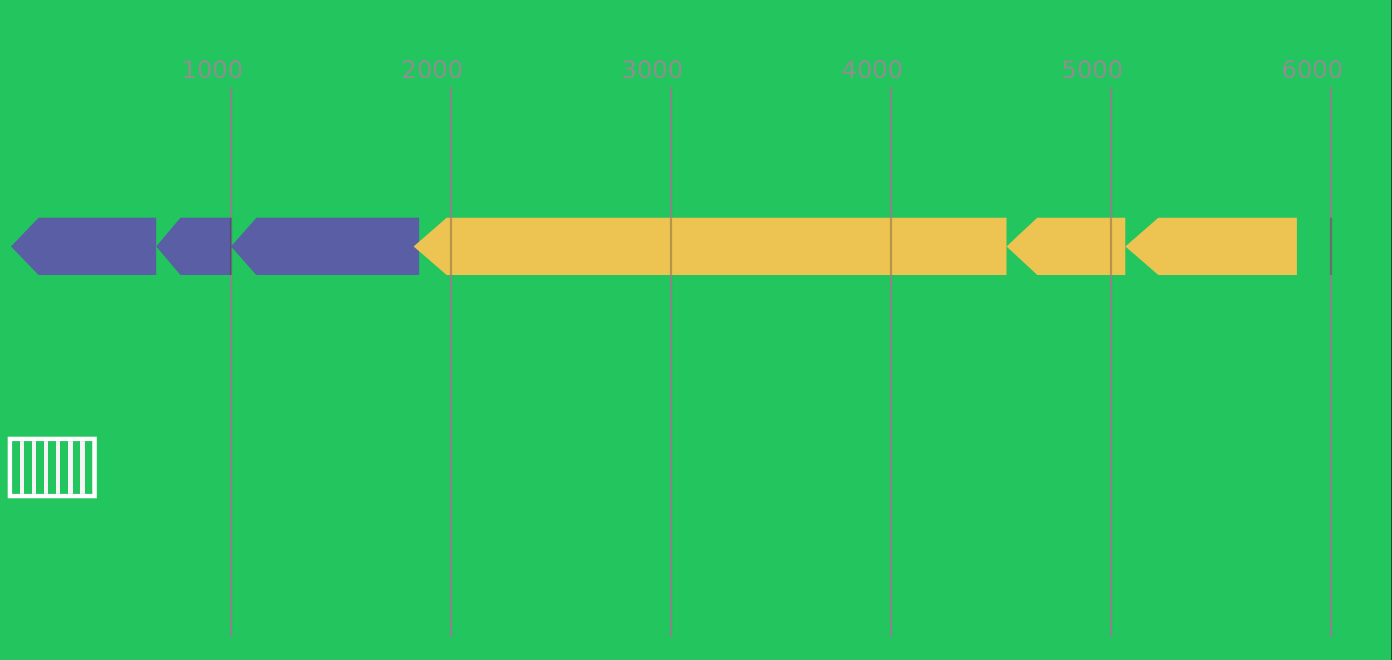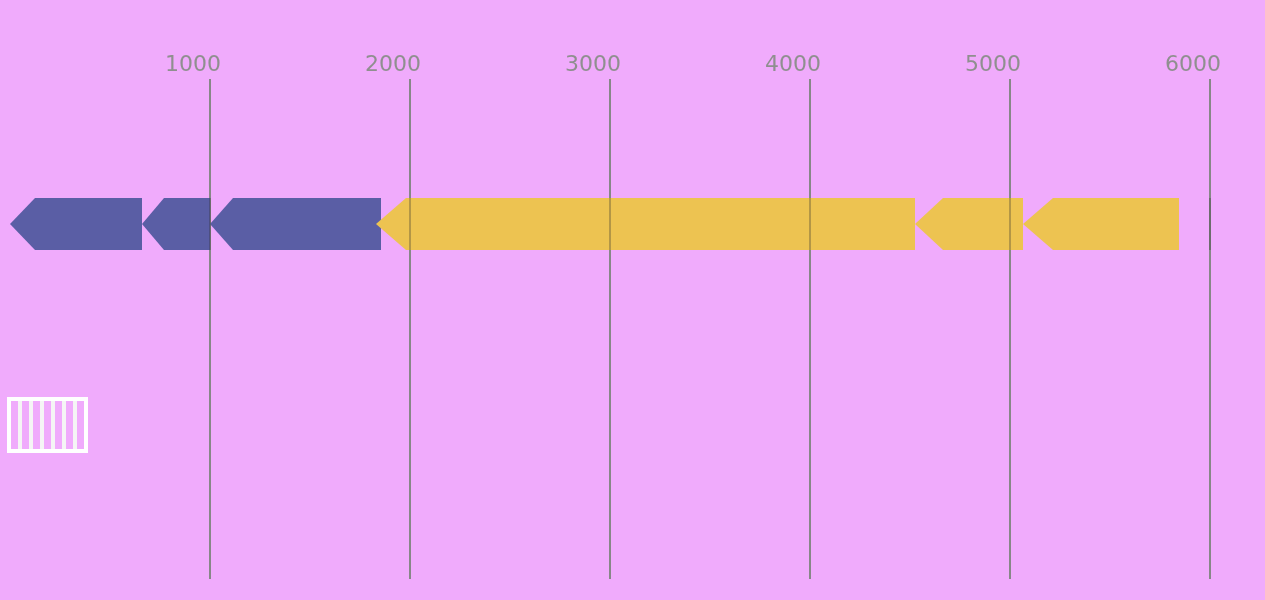--- a/index.html
+++ b/index.html
@@ -8,21 +8,21 @@
     background: #000000;
     width: 1265px;
     height: 600px;
     overflow: hidden;
     font-family: "DejaVu Sans", sans-serif;
   }
   .stage {
     position: relative;
     width: 1265px;
     height: 600px;
-    background: #f0abfc;
+    background: #22c55e;
   }
   svg.plot {
     position: absolute;
     left: 0;
     top: 0;
   }
   .tick-label {
     font-family: "DejaVu Sans", sans-serif;
     font-size: 22px;
   }

